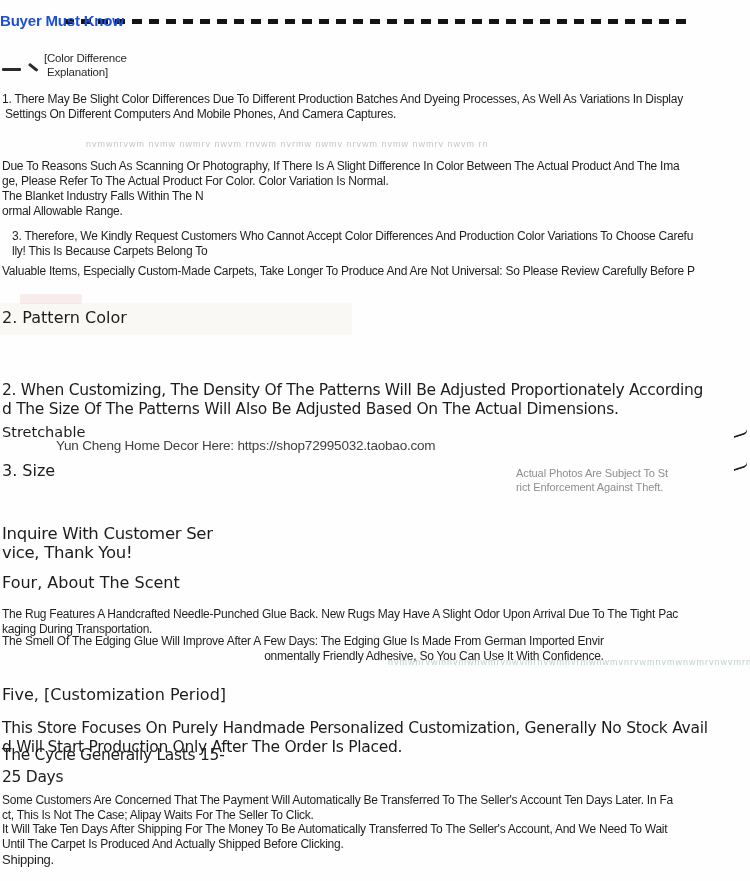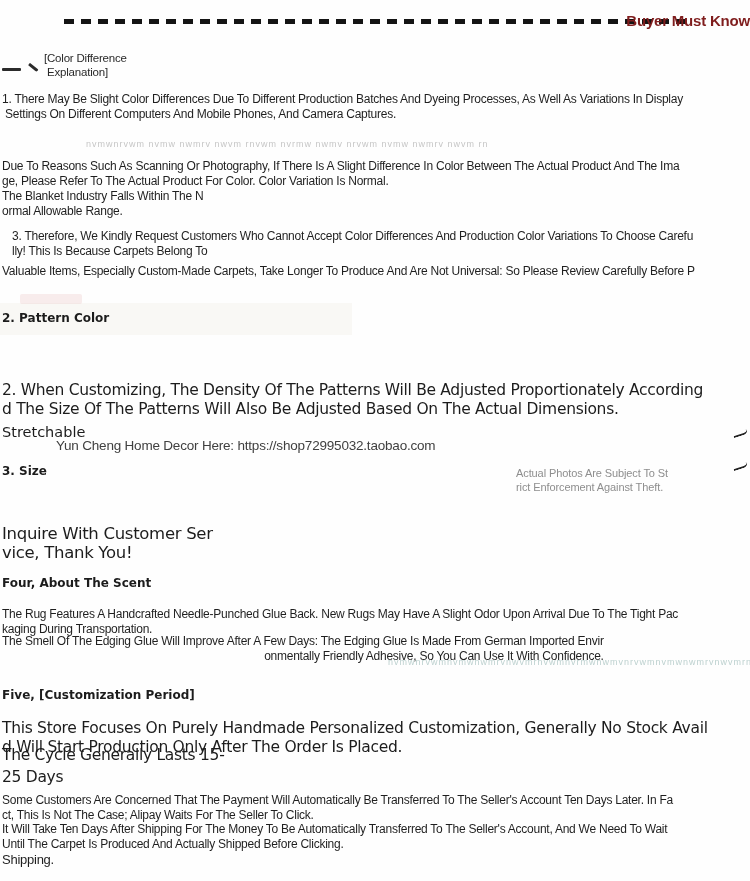--- a/index.html
+++ b/index.html
@@ -13,35 +13,35 @@
   }
   .abs{position:absolute;}
   
   .body{
     font-size:12px;line-height:15px;letter-spacing:-0.25px;
     color:#1f1f1f;white-space:pre;
   }
   .body-tight{line-height:14.6px;}
   
   .wide{font-family:"DejaVu Sans",sans-serif;white-space:pre;color:#1c1c1c;}
-  .h16{font-size:12px;line-height:20px;font-weight:bold;}
+  .h16{font-size:16px;line-height:20px;}
   .p155{font-size:15.5px;line-height:18.5px;letter-spacing:-0.3px;}
   .p165{font-size:16.5px;line-height:19px;letter-spacing:-0.3px;}
   .p145{font-size:14.5px;line-height:17px;}
   .gray-shop{font-size:13.5px;letter-spacing:-0.2px;color:#404040;white-space:pre;}
   .gray-note{font-size:11px;line-height:14px;letter-spacing:-0.1px;color:#8e8e8e;white-space:pre;}
   .label-sm{font-size:11.5px;line-height:13.5px;letter-spacing:-0.2px;color:#2a2a2a;white-space:pre;}
   
   .dash-rule{
     top:19px;left:64px;width:623px;height:5px;
     background:repeating-linear-gradient(90deg,#141414 0 10px,transparent 10px 17px);
   }
   .header-title{
-    top:12px;left:0;width:750px;text-align:right;
-    font-size:15px;font-weight:600;letter-spacing:-0.2px;color:#7f1d1d;
+    top:12px;left:0;width:750px;text-align:left;
+    font-size:15px;font-weight:600;letter-spacing:-0.2px;color:#1d4ed8;
   }
   
   .dash-stroke{top:68px;left:2px;width:19px;height:2.5px;background:#2b2b2b;border-radius:1px;}
   .tick-stroke{top:66px;left:28px;width:11px;height:2.5px;background:#2b2b2b;border-radius:1px 2px 3px 1px;transform:rotate(38deg);}
   .squiggle{width:15px;height:3px;border-bottom:2.4px solid #222;border-radius:0 0 9px 2px;transform:rotate(-18deg);}
   
   .wm{
     overflow:hidden;white-space:pre;
     font-size:9px;letter-spacing:1px;
     filter:blur(0.7px);

